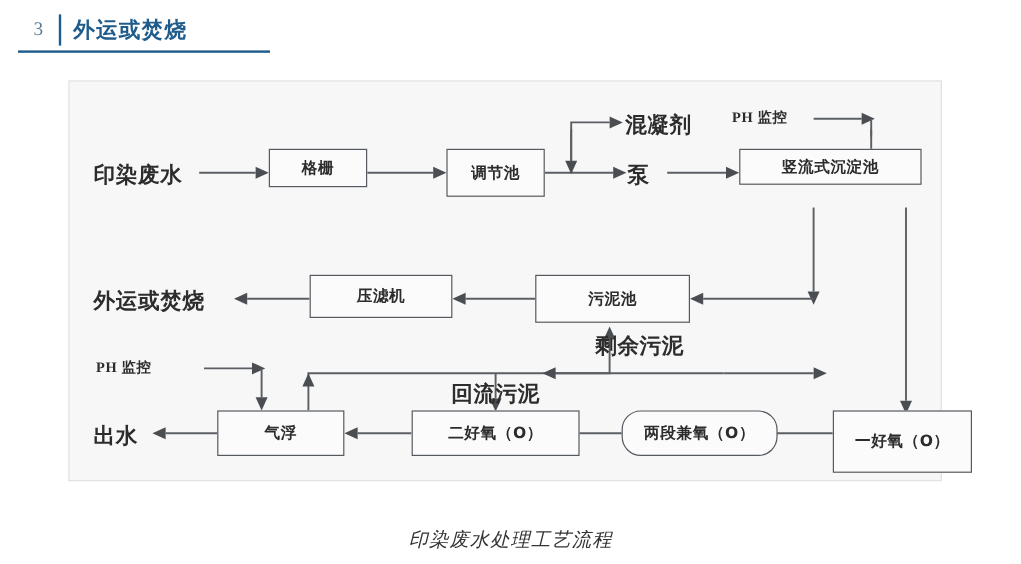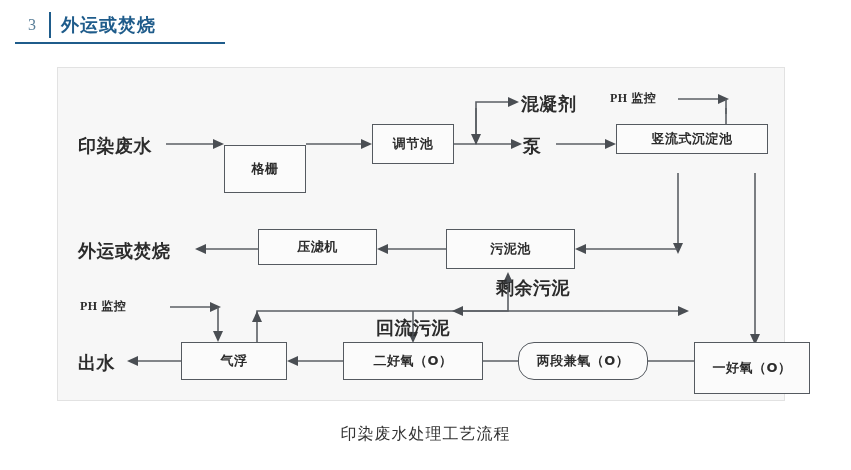--- a/index.html
+++ b/index.html
@@ -94,27 +94,28 @@
     white-space: nowrap;
   }
   .free-label.serifnum {
     font-family: "Liberation Serif", "DejaVu Serif", serif;
   }
 
   
   #figure-caption {
     position: absolute;
     left: 0;
-    top: 424px;
+    top: 440px;
     width: 851px;
     text-align: center;
     font-size: 16px;
     color: #333333;
     font-family: "DejaVu Sans", "Liberation Sans", sans-serif;
     letter-spacing: 1px;
+    font-style: italic;
   }
 
   svg line, svg polyline, svg path { stroke: #5b5f64; stroke-width: 1.6; fill: none; }
   svg polygon.arrowhead { fill: #4a4e53; stroke: none; }
 </style>
 </head>
 <body>
 
 <div id="section-header">
   <div id="section-number">3</div>
@@ -191,21 +192,21 @@
       <line x1="355" y1="243" x2="355" y2="264"></line>
       <polygon class="arrowhead" points="350,264 360,264 355,275"></polygon>
 
       <polyline points="400,243 450,243 450,215"></polyline>
       <polygon class="arrowhead" points="445,215 455,215 450,204"></polygon>
       <polygon class="arrowhead" points="405,238 394,243 405,248"></polygon>
     </svg>
 
     <div class="free-label" style="left:20px; top:66px;">印染废水</div>
 
-    <div class="node-box" style="left:166px; top:56px; width:82px; height:48px;margin-top:21px;">格栅</div>
+    <div class="node-box" style="left:166px; top:56px; width:82px; height:32px;">格栅</div>
 
     <div class="node-box" style="left:314px; top:56px; width:82px; height:40px;">调节池</div>
 
     <div class="free-label" style="left:463px; top:24px;">混凝剂</div>
 
     <div class="free-label" style="left:465px; top:66px;">泵</div>
 
     <div class="free-label serifnum" style="left:552px; top:22px; font-size:12px;">PH 监控</div>
 
     <div class="node-box" style="left:558px; top:56px; width:152px; height:30px;">竖流式沉淀池</div>

